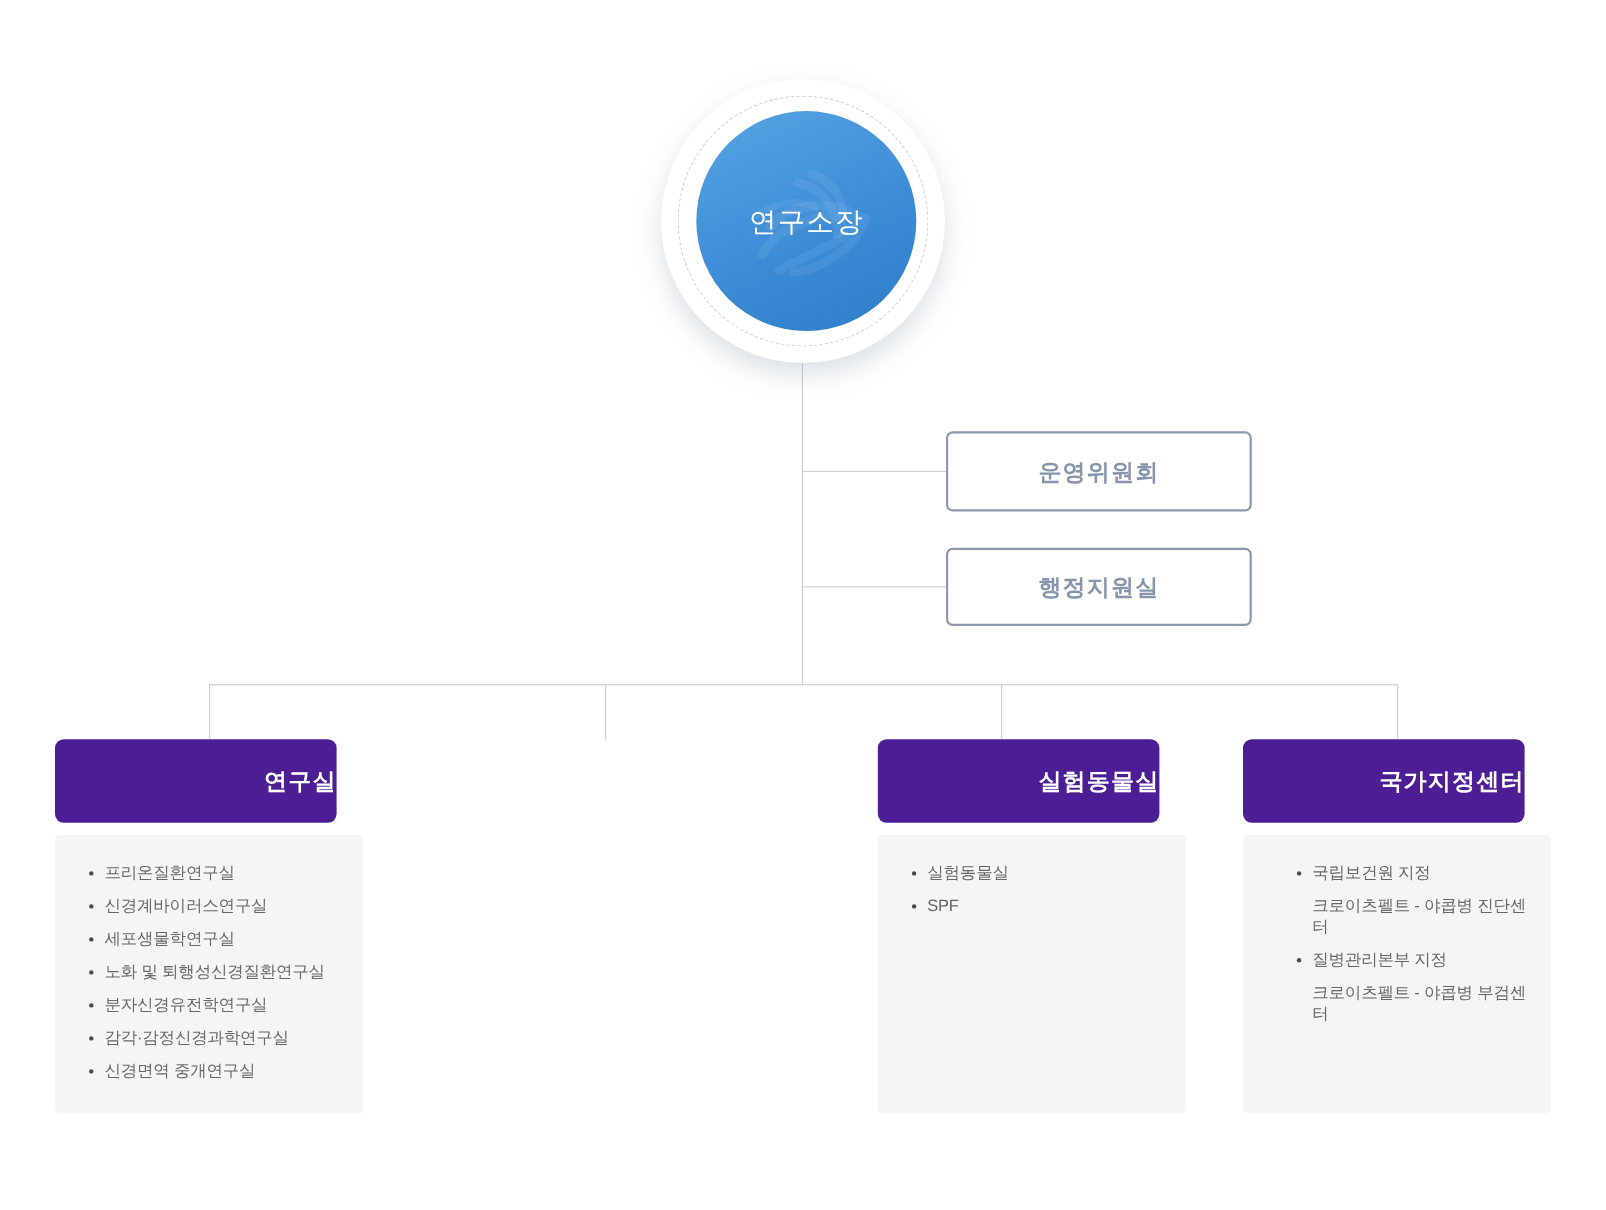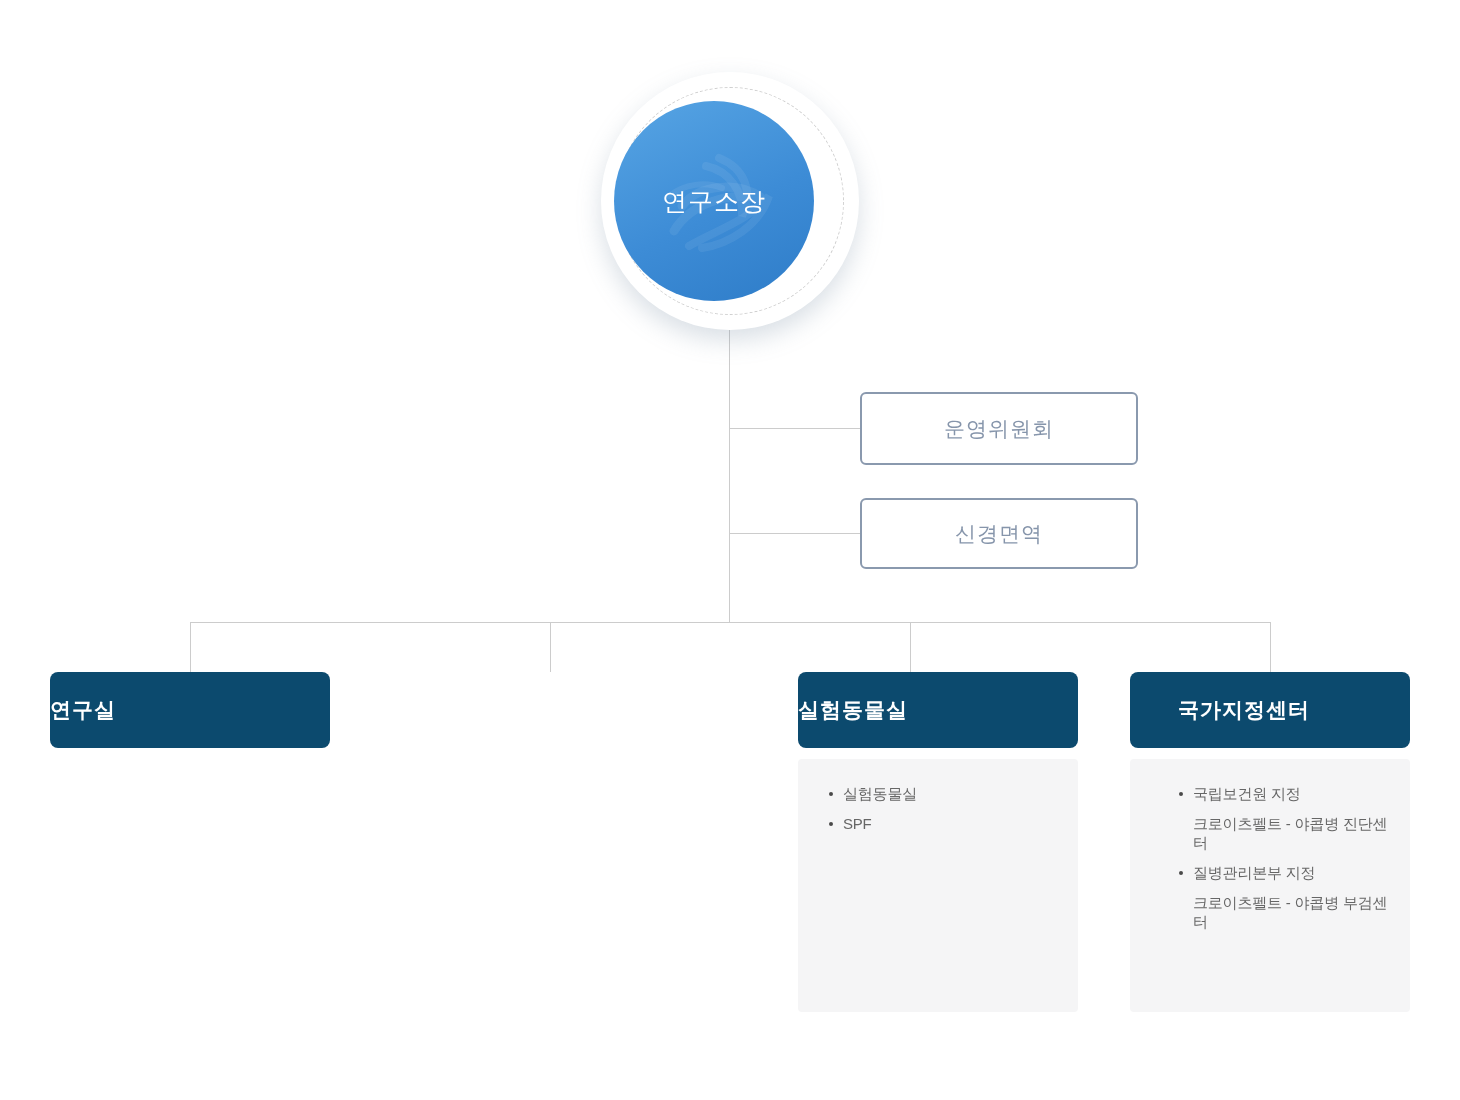--- a/index.html
+++ b/index.html
@@ -20,46 +20,46 @@
   .circle-outer {
     position:absolute; left:601px; top:72px; width:258px; height:258px;
     border-radius:50%; background:#ffffff;
     box-shadow:0 10px 24px rgba(120,140,160,0.28);
   }
   .circle-dashed {
     position:absolute; left:15px; top:15px; right:15px; bottom:15px;
     border:1px dashed #cfcfcf; border-radius:50%;
   }
   .circle-blue {
-    position:absolute; left:13px; top:29px; width:200px; height:200px;
+    position:absolute; left:32px; top:29px; width:200px; height:200px;
     border-radius:50%;
     background:linear-gradient(155deg,#57a5e4 0%,#3d8cd6 55%,#2e7cc8 100%);
     display:flex; align-items:center; justify-content:center; overflow:hidden;text-align:center;
   }
   .circle-label {
     position:relative; z-index:2; color:#ffffff; font-size:25px; font-weight:500;
     letter-spacing:1px;
   }
   .watermark { position:absolute; left:30px; top:35px; z-index:1; opacity:0.6; }
 
   
   .side-box {
     position:absolute; left:860px; width:278px;
     background:#ffffff; border:2px solid #8a99ae; border-radius:6px;
     display:flex; align-items:center; justify-content:center;
-    color:#8695ab; font-size:21px; font-weight:400; letter-spacing:1px;
+    color:#8695ab; font-size:21px; font-weight:700; letter-spacing:1px;
   }
   .side-box-1 { top:392px; height:73px; }
   .side-box-2 { top:498px; height:71px; }
 
   
   .col-header {
-    position:absolute; top:672px; width:280px; height:76px;
-    background:#0c4a6e; border-radius:8px;
-    display:flex; align-items:center; justify-content:flex-start;
+    position:absolute; top:672px; width:256px; height:76px;
+    background:#4c1d95; border-radius:8px;
+    display:flex; align-items:center; justify-content:flex-end;
     color:#ffffff; font-size:21px; font-weight:700; letter-spacing:1px;
   }
   .col-panel {
     position:absolute; top:759px; width:280px; height:253px;
     background:#f5f5f6; border-radius:4px; padding:25px 18px 0 30px;
   }
   .cx-1 { left:50px; } .cx-2 { left:410px; } .cx-3 { left:798px; } .cx-4 { left:1130px;padding-left:48px; }
 
   .col-panel ul { list-style:none; }
   .col-panel li {
@@ -98,25 +98,36 @@
         </g>
       </svg>
       <span class="circle-label">연구소장</span>
     </div>
   </div>
 
   <div class="side-box side-box-1">
     <span>운영위원회</span>
   </div>
   <div class="side-box side-box-2">
-    <span>신경면역</span>
+    <span>행정지원실</span>
   </div>
 
   <div class="col-header cx-1">
     <span>연구실</span>
+  </div>
+  <div class="col-panel cx-1">
+    <ul>
+      <li class="bul">프리온질환연구실</li>
+      <li class="bul">신경계바이러스연구실</li>
+      <li class="bul">세포생물학연구실</li>
+      <li class="bul">노화 및 퇴행성신경질환연구실</li>
+      <li class="bul">분자신경유전학연구실</li>
+      <li class="bul">감각·감정신경과학연구실</li>
+      <li class="bul">신경면역 중개연구실</li>
+    </ul>
   </div>
 
 
   <div class="col-header cx-3">
     <span>실험동물실</span>
   </div>
   <div class="col-panel cx-3">
     <ul>
       <li class="bul">실험동물실</li>
       <li class="bul">SPF</li>

